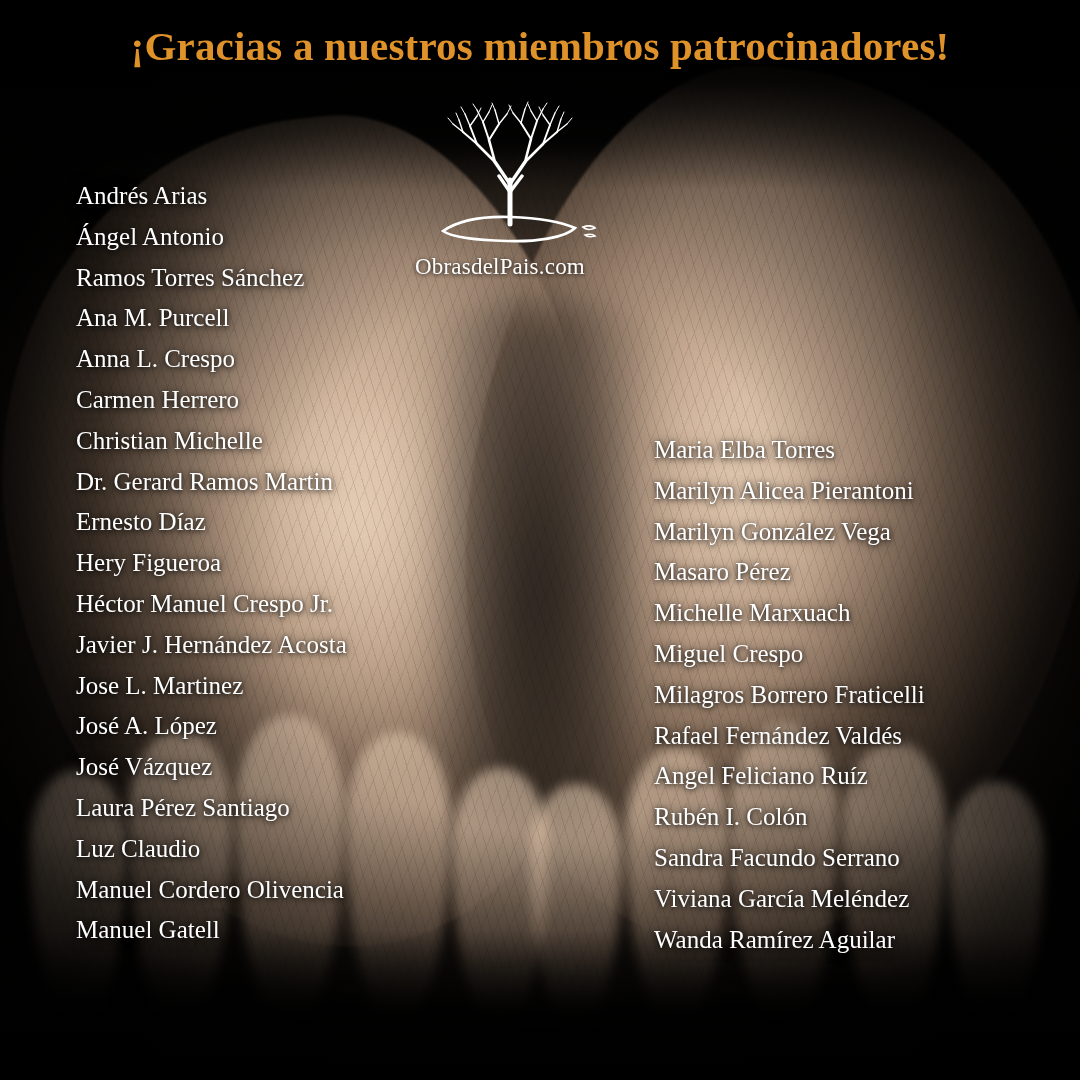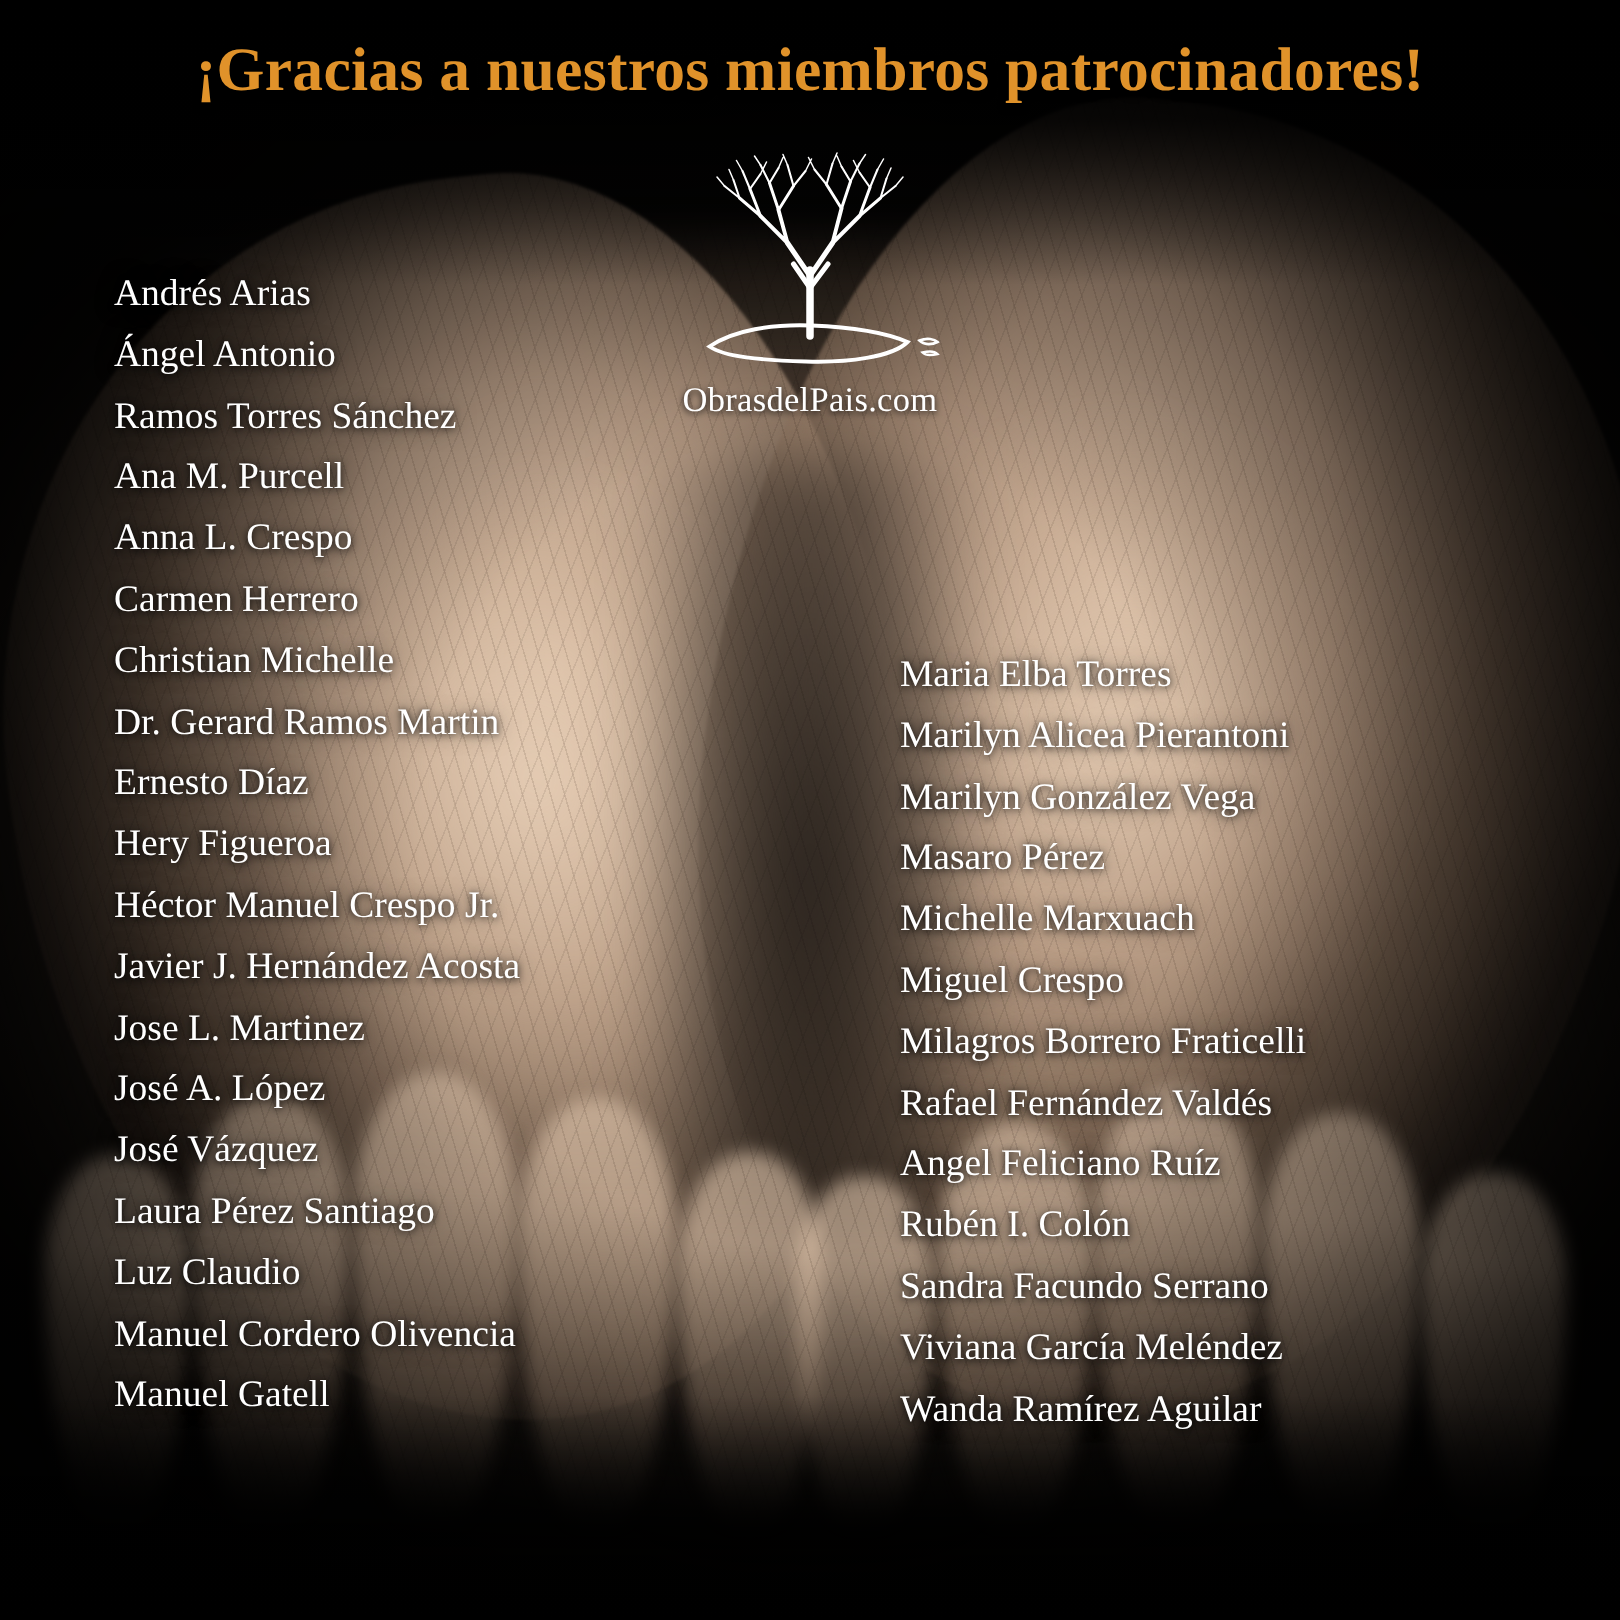--- a/index.html
+++ b/index.html
@@ -189,21 +189,21 @@
     text-shadow: 0 2px 6px rgba(0,0,0,0.9);
     font-family: "Liberation Serif", serif;
   }
 
   .logo {
     position: absolute;
     top: 92px;
     left: 50%;
     transform: translateX(-50%);
     width: 250px;
-    text-align: center;
+    text-align: left;
   }
   .logo .tree-wrap { display: block; line-height: 0; }
   .logo .brand {
     display: block;
     margin-top: 2px;
     color: #ffffff;
     font-size: 23px;
     font-family: "Liberation Serif", serif;
     text-shadow: 0 1px 4px rgba(0,0,0,0.9);
     letter-spacing: 0.2px;
@@ -212,21 +212,21 @@
   .col {
     position: absolute;
     color: #ffffff;
     font-size: 25px;
     line-height: 40.8px;
     text-shadow: 0 1px 5px rgba(0,0,0,0.92), 0 0 14px rgba(0,0,0,0.6);
     white-space: nowrap;
     font-family: "Liberation Serif", serif;
   }
   .col-left  { left: 76px;  top: 176px; }
-  .col-right { left: 600px; top: 430px; }
+  .col-right { left: 654px; top: 430px; }
   .name { display: block; }
 </style>
 </head>
 <body>
 
 <div id="poster">
 
   <div class="photo">
     <div class="glow-main"></div>
     <div class="hand hand-left"></div>

